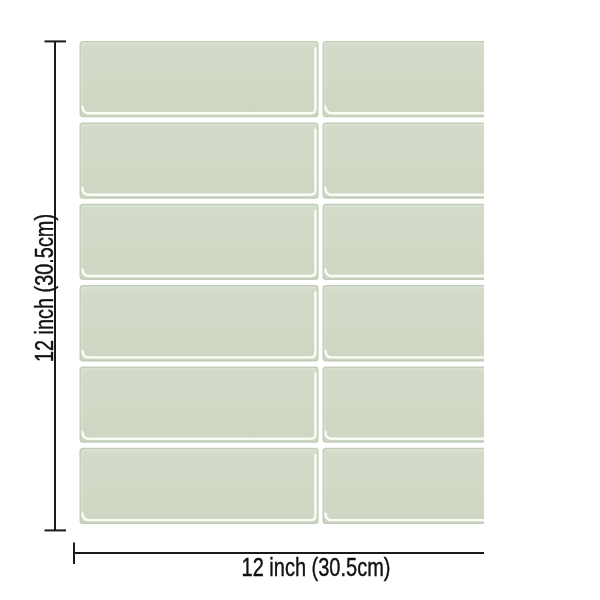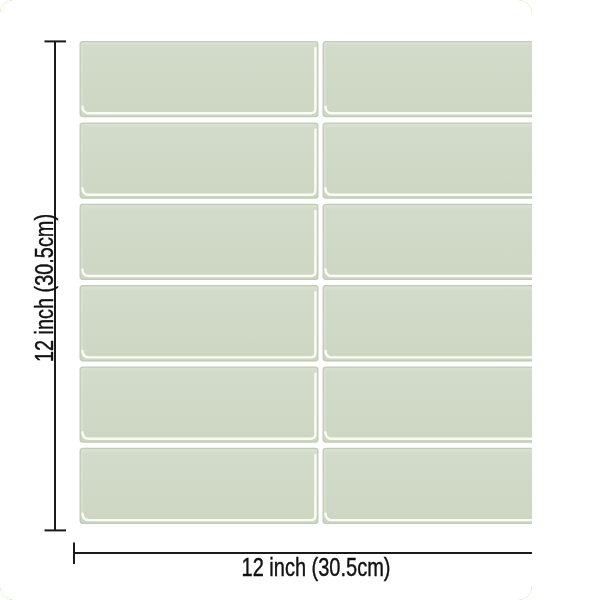--- a/index.html
+++ b/index.html
@@ -1,17 +1,17 @@
 <!DOCTYPE html>
 <html><head>
 <meta charset="utf-8">
 <style>
   html,body{margin:0;padding:0;background:#ffffff;}
-  #stage{position:relative;width:532px;height:600px;background:#84cc16;overflow:hidden;will-change:transform;
-         font-family:"Liberation Sans", sans-serif;border-radius:14px;}
+  #stage{position:relative;width:484px;height:600px;background:#84cc16;overflow:hidden;will-change:transform;
+         font-family:"Liberation Sans", sans-serif;}
   svg{display:block;opacity:0.999;}
 </style>
 </head>
 <body>
 <div id="stage">
 <svg width="600" height="600" viewBox="0 0 600 600">
   <defs>
     <linearGradient id="tg" x1="0" y1="0" x2="0" y2="1">
       <stop offset="0" stop-color="#d8e1d0"></stop>
       <stop offset="0.08" stop-color="#d2dbc9"></stop>

